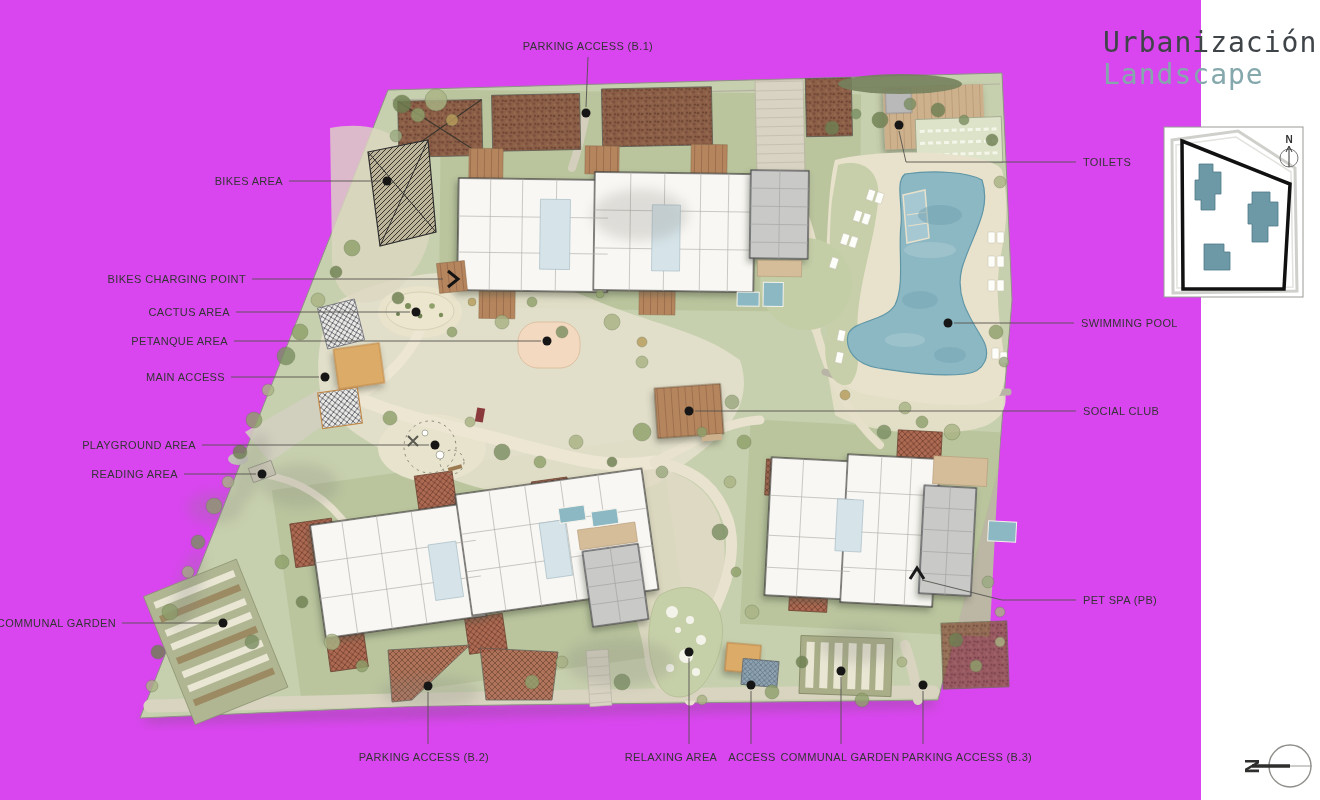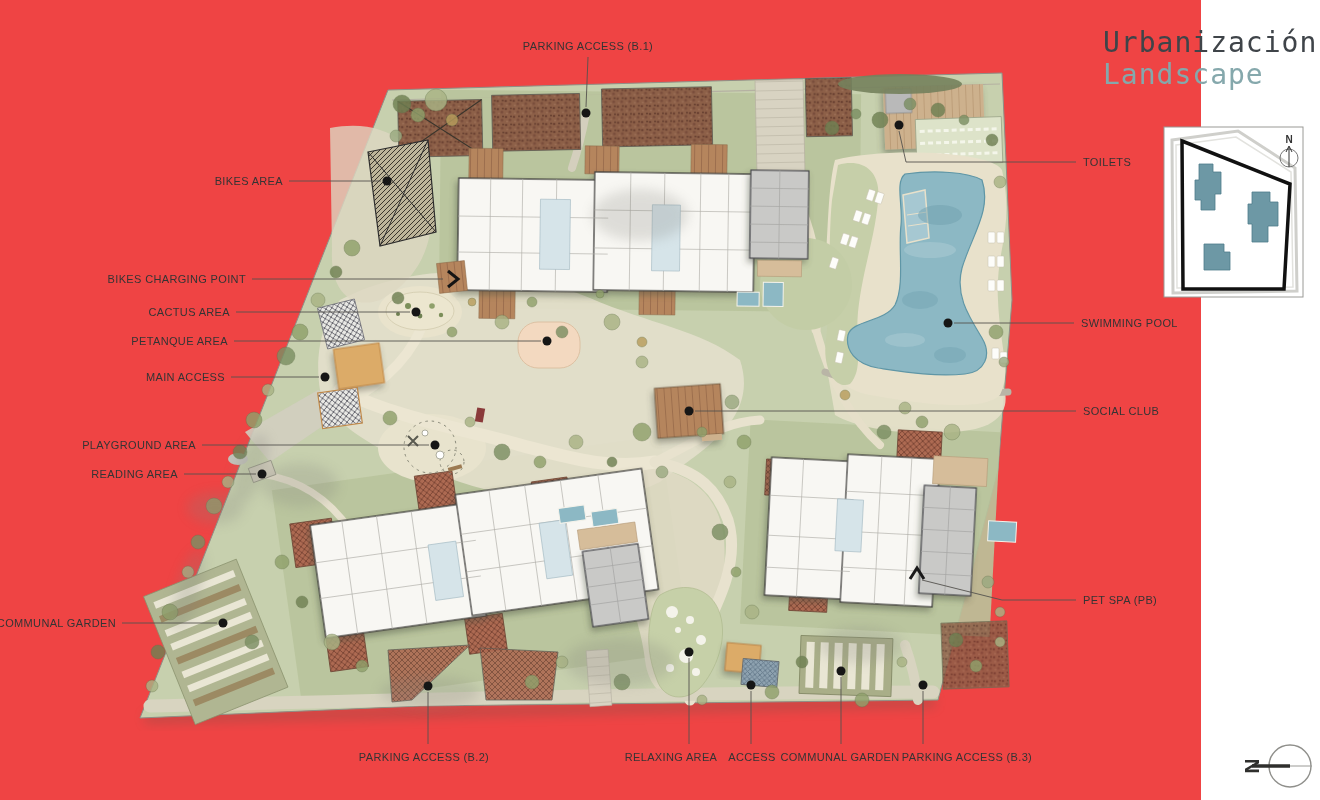--- a/index.html
+++ b/index.html
@@ -1,16 +1,16 @@
 <!DOCTYPE html>
 <html><head>
 <meta charset="utf-8">
 <style>
   html,body{margin:0;padding:0;background:#ffffff;width:1320px;height:800px;overflow:hidden}
-  .sheet{position:relative;width:1201px;height:800px;background:#ef4444}
+  .sheet{position:relative;width:1201px;height:800px;background:#d946ef}
   svg{display:block}
   .lbl{font-family:"Liberation Sans",sans-serif;font-size:11px;font-weight:400;letter-spacing:.35px;fill:#343434}
   .ttl{font-family:"DejaVu Sans Mono",monospace;font-size:28px;letter-spacing:1px;fill:#3f4449}
   .ttl2{font-family:"DejaVu Sans Mono",monospace;font-size:28px;letter-spacing:1px;fill:#85a8ac}
   .kpN{font-family:"Liberation Sans",sans-serif;font-size:10px;font-weight:700;fill:#333}
   .cpN{font-family:"Liberation Sans",sans-serif;font-size:21px;font-weight:700;fill:#2f2f2d}
   .lead{stroke:#55524e;stroke-width:.9;fill:none}
   .dot{fill:#161616}
   .bld{fill:#f8f7f3;stroke:#3f3f3d;stroke-width:1.3}
   .part{stroke:#b0afa9;stroke-width:.65;fill:none}

